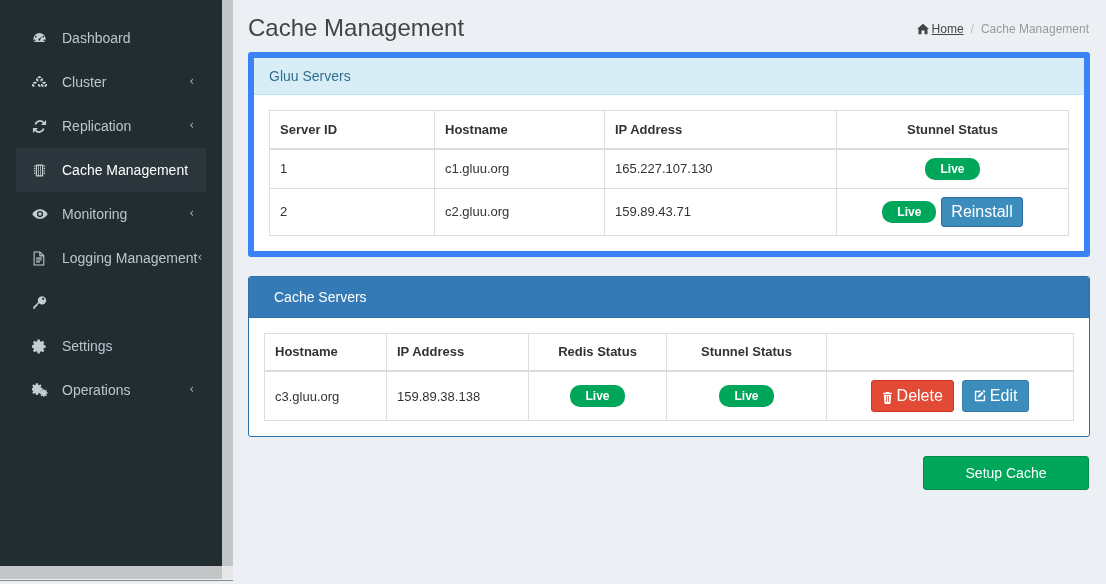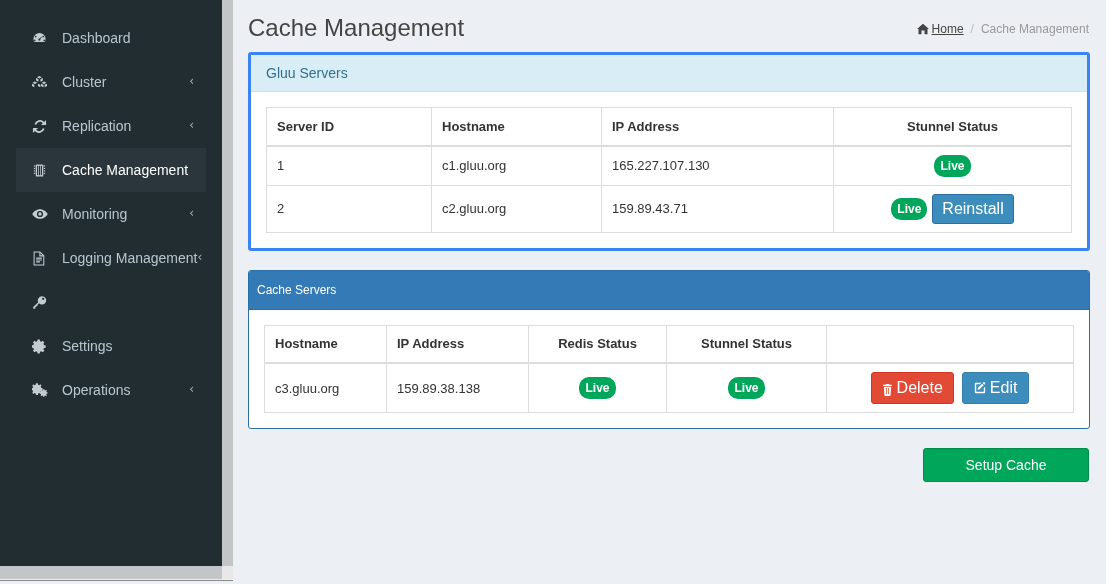--- a/index.html
+++ b/index.html
@@ -109,40 +109,40 @@
   #breadcrumb .crumb-link.dark { color: #444; }
   #breadcrumb .sep { margin: 0 7px; color: #bbb; }
   #breadcrumb .crumb-current { color: #999; }
 
   
   .panel {
     background: #ffffff;
     border-radius: 3px;
     margin-bottom: 19px;
   }
-  .panel-info { border: 3px solid #3b82f6; }
+  .panel-info { border: 6px solid #3b82f6; }
   .panel-primary { border: 1px solid #2b6fa5; }
 
   .panel-heading {
     padding: 10px 15px;
     font-size: 14px;
     border-top-left-radius: 2px;
     border-top-right-radius: 2px;
   }
   .panel-info > .panel-heading {
     background: #d9edf7;
     color: #31708f;
     border-bottom: 1px solid #bce8f1;
   }
   .panel-primary > .panel-heading {
     background: #337ab7;
     color: #ffffff;
     border-bottom: 1px solid #2b6fa5;
-    font-size: 12px;
-    padding: 12px 8px;
+    font-size: 14px;
+    padding: 12px 25px;
   }
   .panel-body { padding: 15px; }
 
   
   table.tbl {
     width: 100%;
     border-collapse: collapse;
     background: #fff;
     font-size: 13px;
   }
@@ -162,21 +162,21 @@
   .ta-l { text-align: left; }
 
   
   .badge-live {
     display: inline-block;
     background: #00a65a;
     color: #fff;
     font-size: 12px;
     font-weight: bold;
     line-height: 1;
-    padding: 5px 6px;
+    padding: 5px 15px;
     border-radius: 10px;
     vertical-align: middle;
   }
   .btn {
     display: inline-flex; align-items: center; gap: 4px;
     border-radius: 3px;
     font-size: 16px;
     line-height: 1;
     padding: 6px 10px;
     cursor: pointer;

